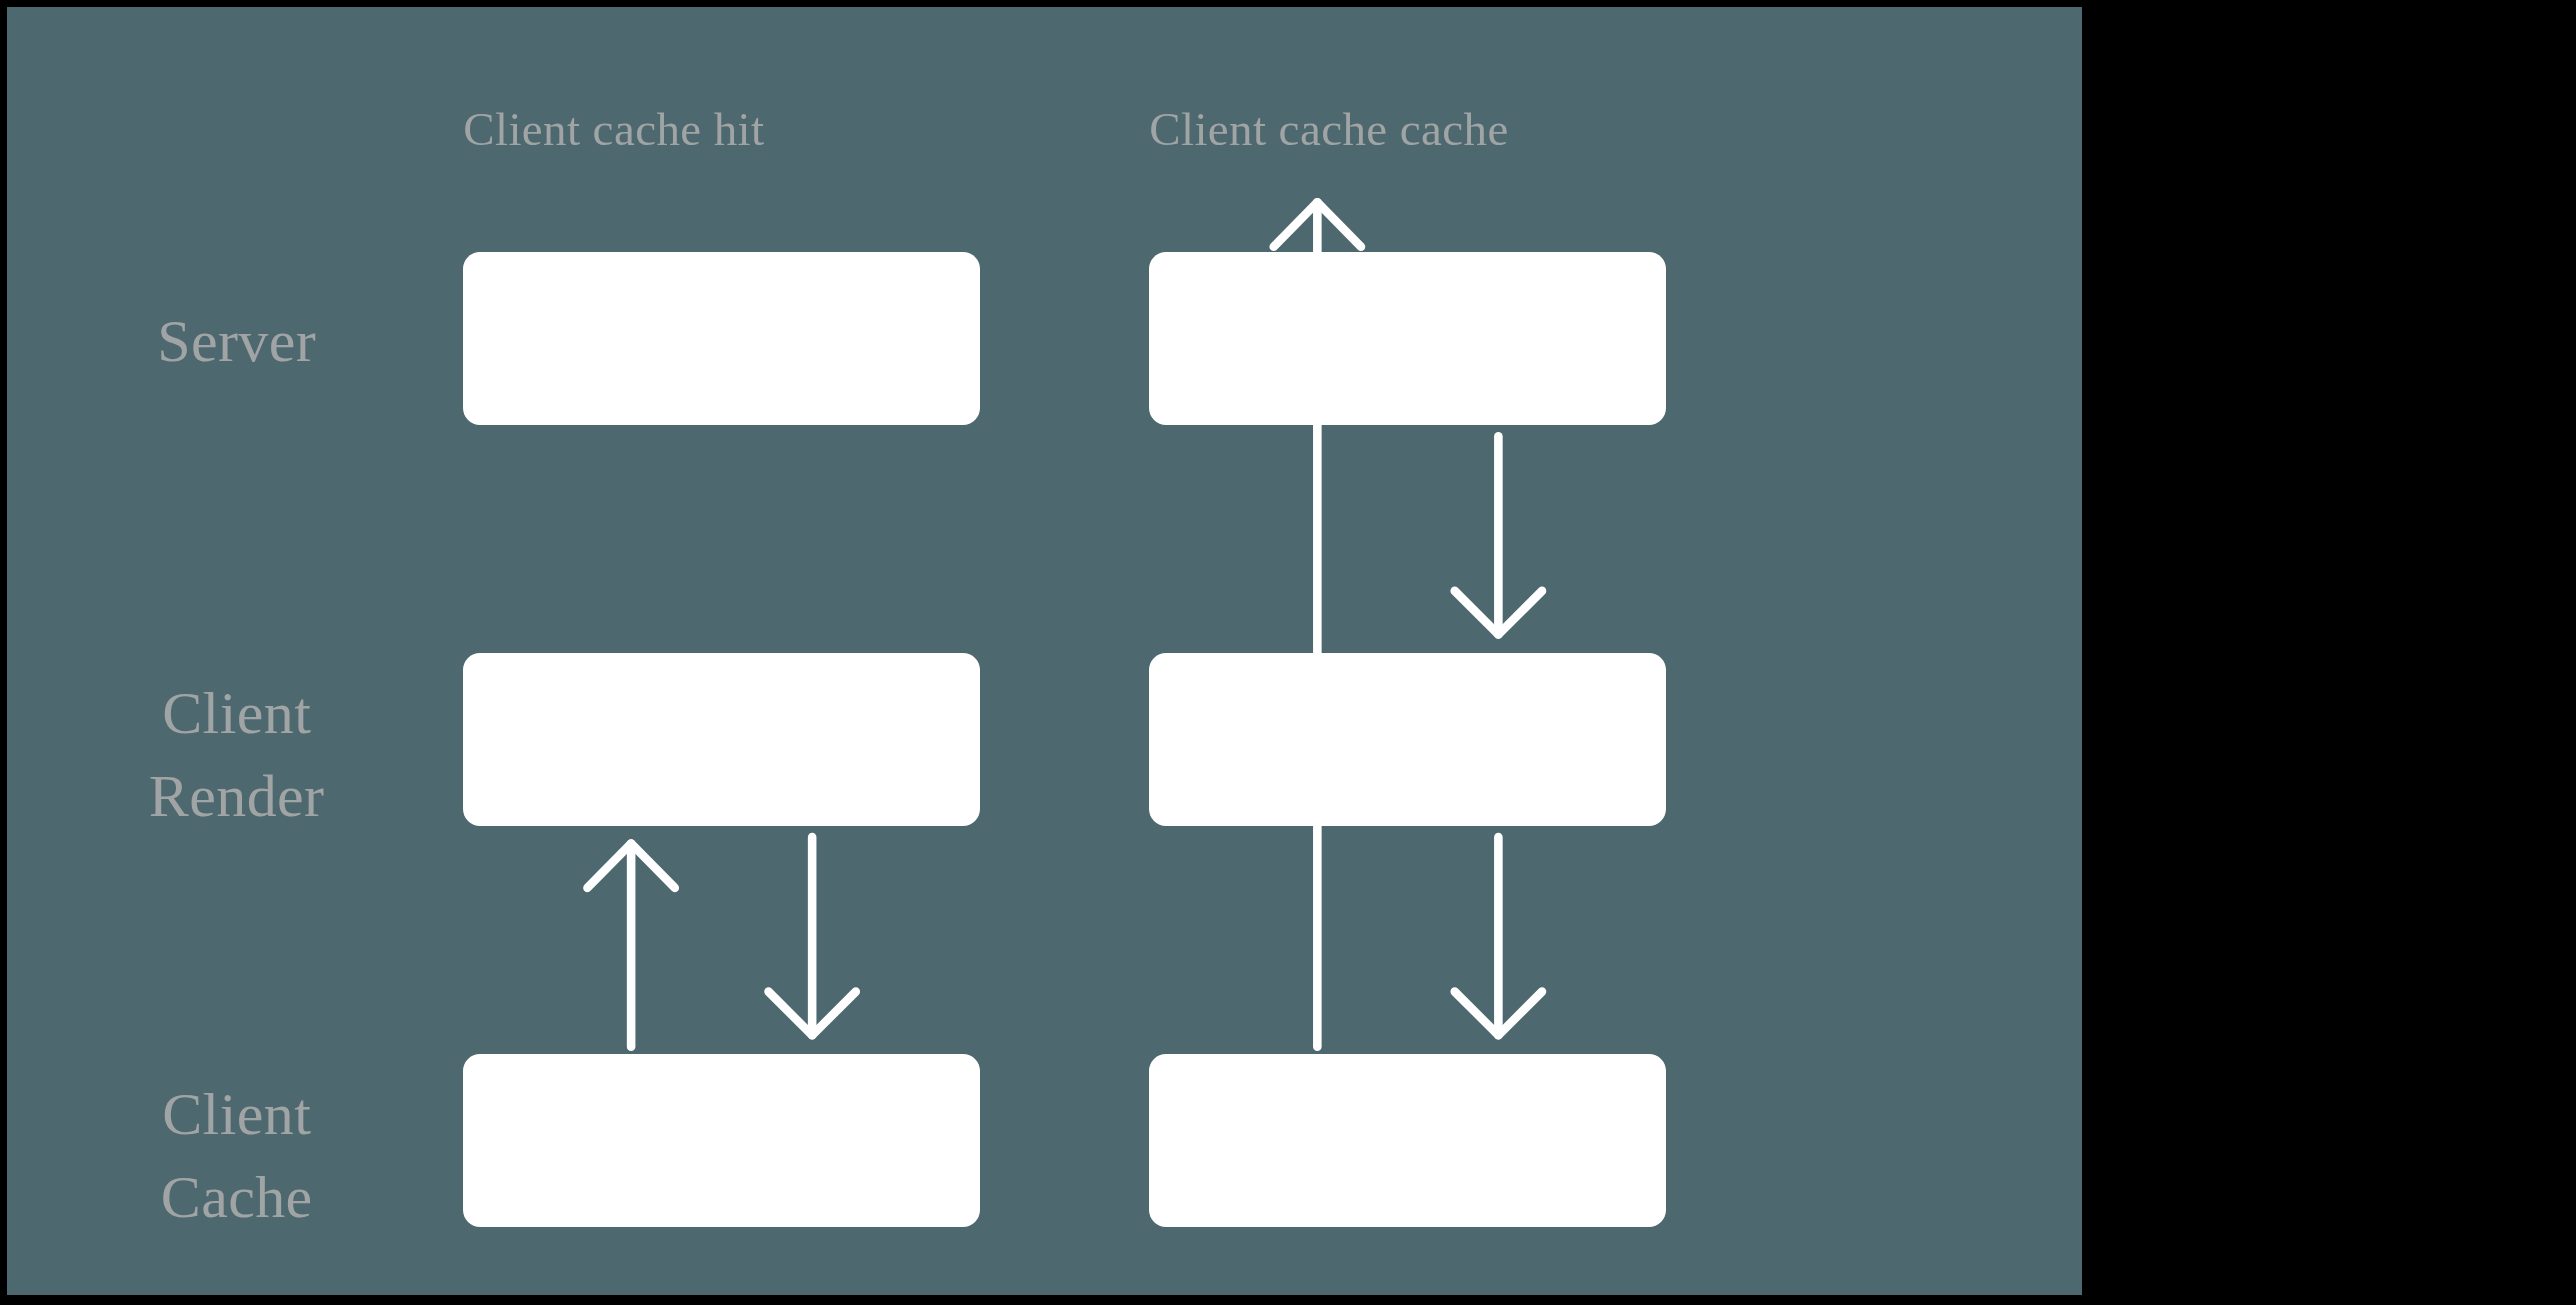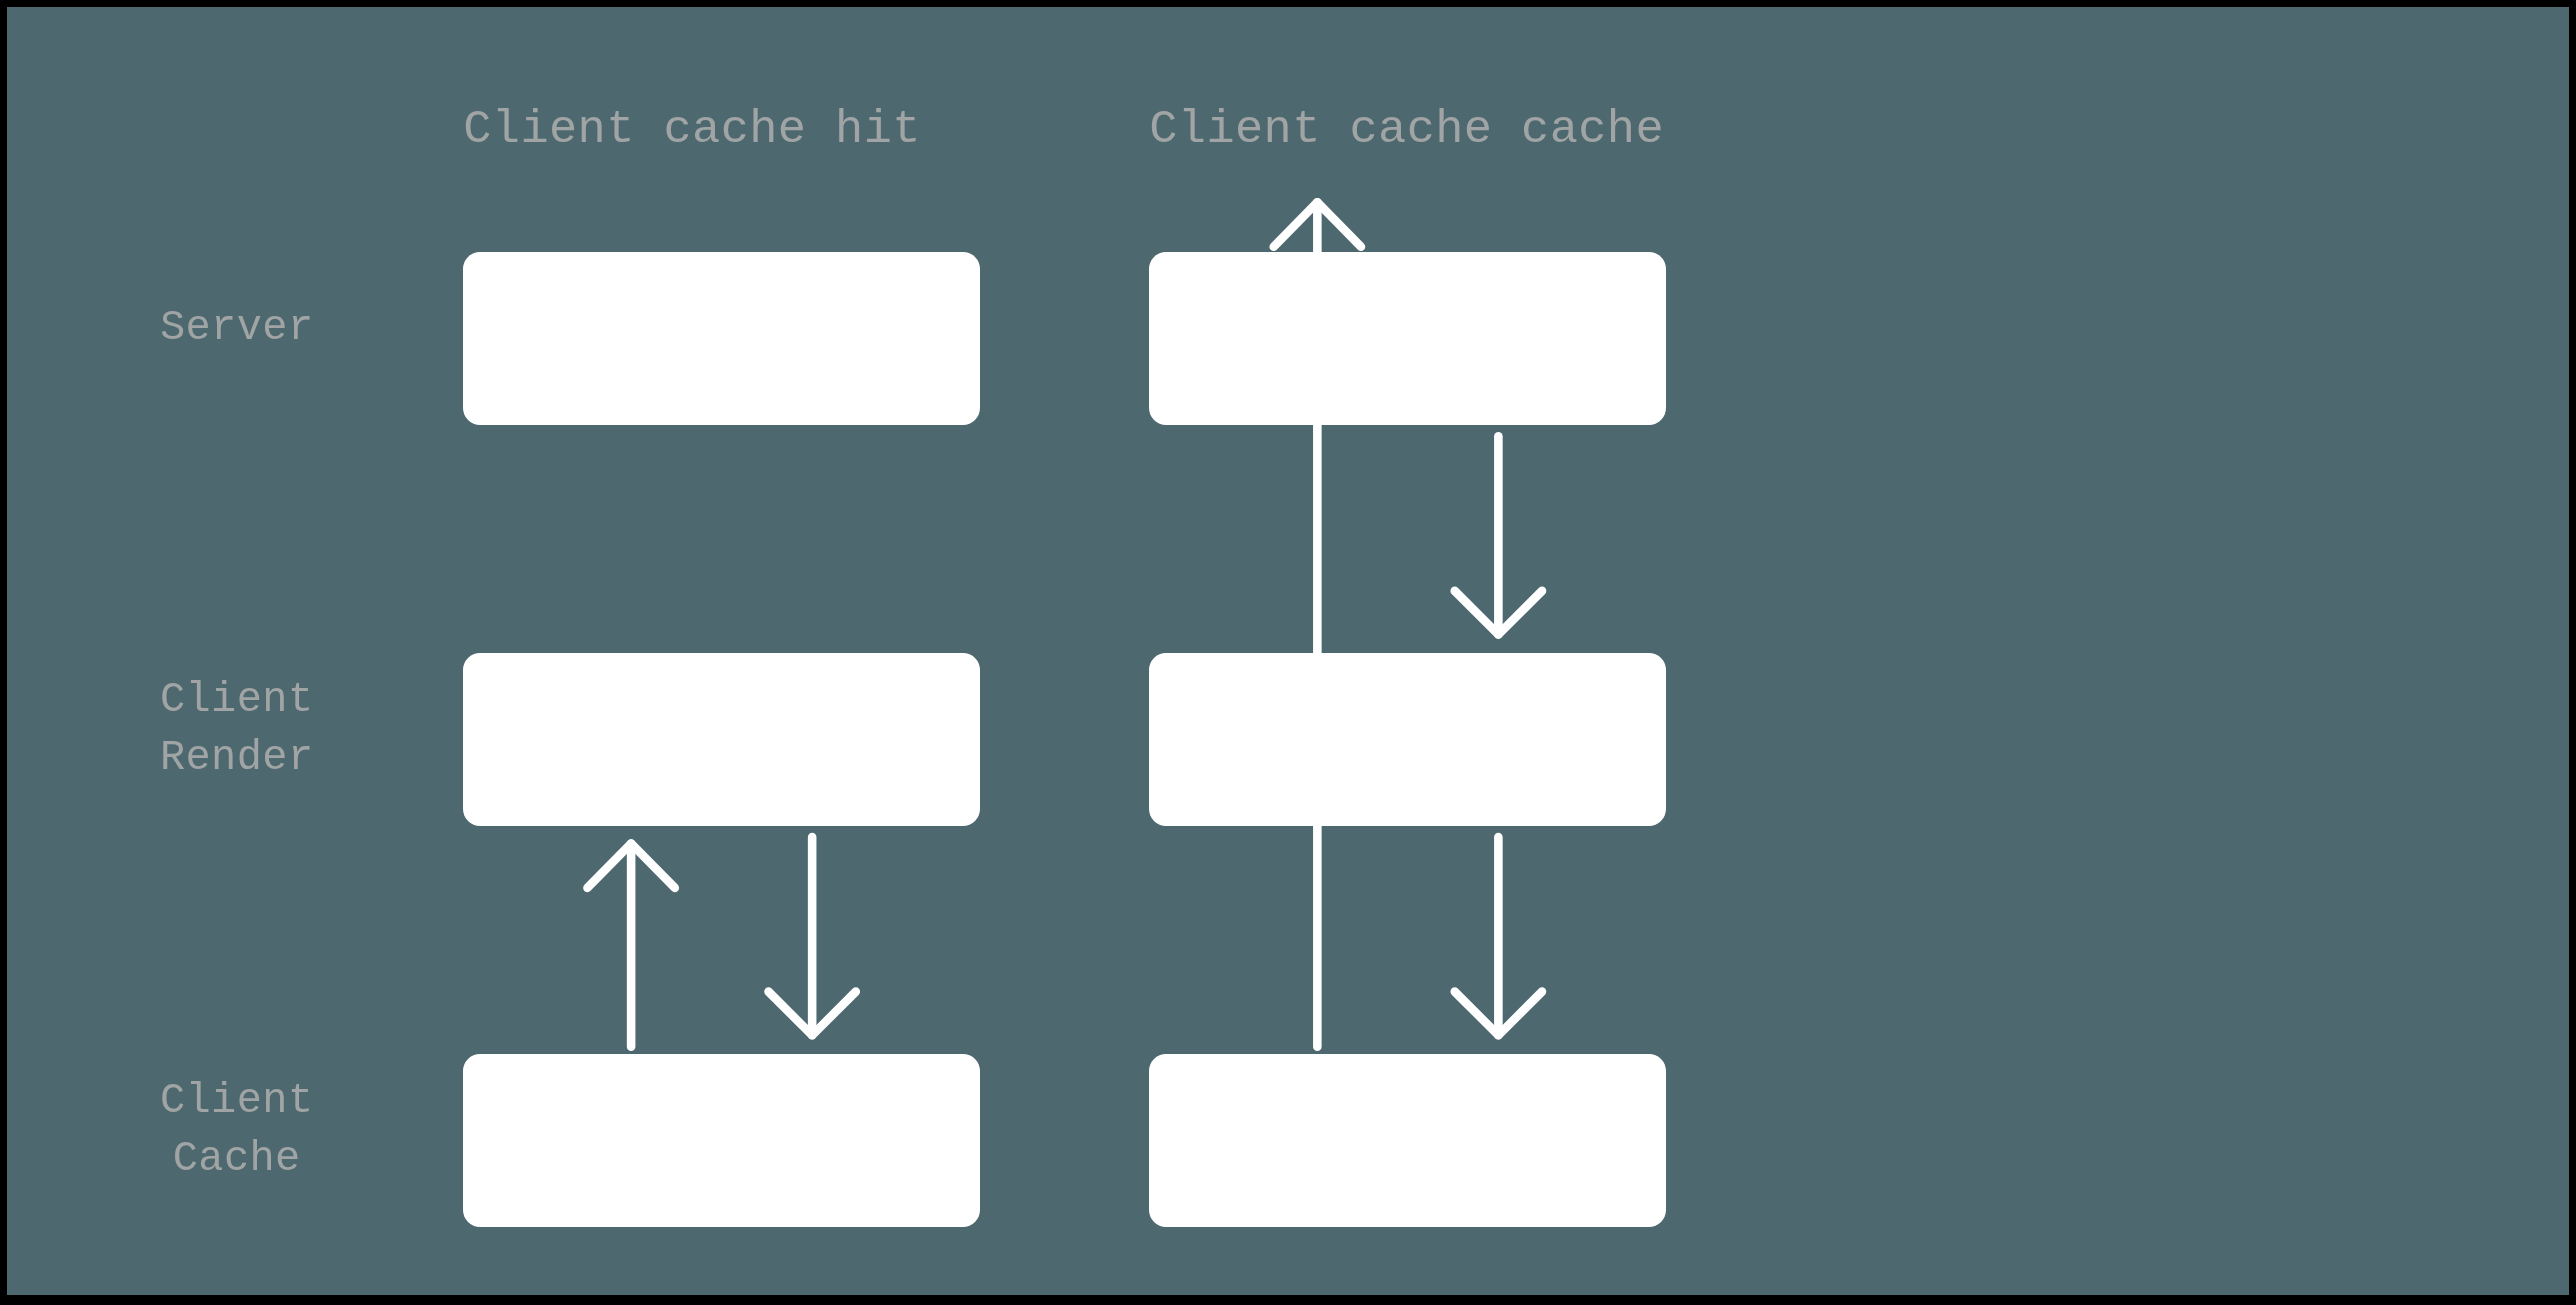--- a/index.html
+++ b/index.html
@@ -2,25 +2,26 @@
 <html style="font-size:11.4px"><head>
 <meta charset="utf-8">
 <style>
   html, body {
     margin: 0;
     padding: 0;
     background: #000000;
   }
   #stage {
     position: relative;
-    width: 2576px;
+    width: 2036px;
     height: 1305px;
     background: #000000;
     overflow: hidden;
-    font-family: Liberation Mono, monospace;
+    font-family: Liberation Serif, serif;
+    padding-left: 46px;
   }
   #canvas {
     position: absolute;
     left: 7.2px;
     top: 7.2px;
     width: 2562px;
     height: 1288px;
     background: #4D686F;
   }
   
@@ -37,21 +38,21 @@
   #col-header-0 { left: 456px; }
   #col-header-1 { left: 1142px; }
 
   
   .row-label {
     position: absolute;
     left: 29px;
     width: 401px;
     text-align: center;
     color: #A0A4A4;
-    font-size: 42px;
+    font-size: 60px;
     font-weight: 400;
     line-height: 1.38;
     letter-spacing: 0.4px;
   }
   #row-label-0 { top: 293px; }
   #row-label-1 { top: 665px; }
   #row-label-2 { top: 1066px; }
 
   
   .node-box {

